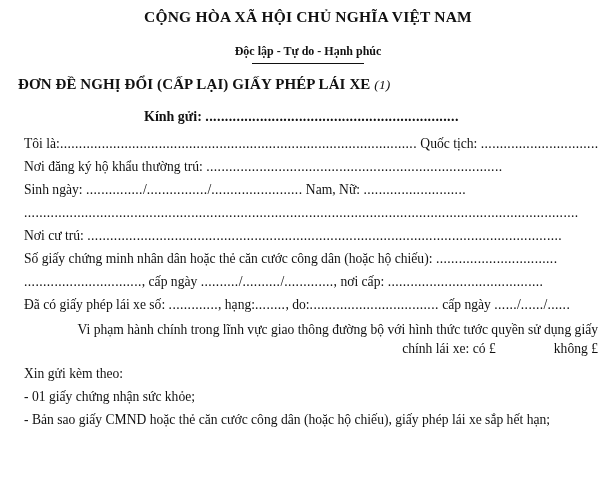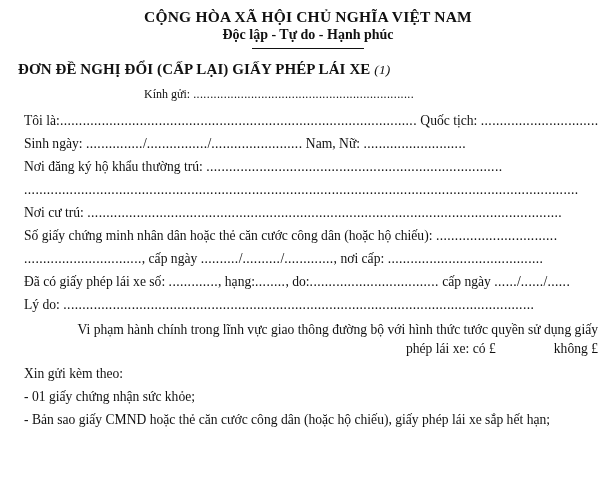--- a/index.html
+++ b/index.html
@@ -30,23 +30,23 @@
     padding-top: 7px;
   }
   .nation-line {
     font-weight: bold;
     font-size: 15.5px;
     letter-spacing: .2px;
     line-height: 1.25;
   }
   .motto-line {
     font-weight: bold;
-    font-size: 14px;
+    font-size: 12px;
     line-height: 1.3;
-    margin-top: 0;
+    margin-top: 18px;
   }
   .motto-rule {
     width: 112px;
     margin: 3px auto 0 auto;
     border-bottom: 1.6px solid #111;
   }
 
   .doc-title {
     text-align: left;
     font-weight: bold;
@@ -54,24 +54,25 @@
     margin-top: 12px;
     letter-spacing: .1px;
   }
   .doc-title .note {
     font-weight: normal;
     font-style: italic;
     font-size: 13.5px;
   }
 
   .recipient-line {
-    margin-top: 9px;
+    margin-top: 16px;
     padding-left: 126px;
-    font-size: 12px;
+    font-size: 14px;
     white-space: nowrap;
+    font-weight: bold;
   }
 
   
   .body-block {
     margin-top: 7px;
     font-size: 13.6px;
     line-height: 23px;
   }
   .line {
     white-space: nowrap;
@@ -117,29 +118,29 @@
 
   <div class="body-block">
 
     <div class="line">
       <span>Tôi là:</span><span class="dots">..............................................................................................</span>
       <span>Quốc tịch:</span>
       <span class="dots">.................................</span>
     </div>
 
     <div class="line">
+      <span>Nơi đăng ký hộ khẩu thường trú:</span>
+      <span class="dots">..............................................................................</span>
+    </div>
+
+    <div class="line">
       <span>Sinh ngày:</span>
       <span class="dots">...............</span><span>/</span><span class="dots">................</span><span>/</span><span class="dots">........................</span>
       <span>Nam, Nữ:</span>
       <span class="dots">...........................</span>
-    </div>
-
-    <div class="line">
-      <span>Nơi đăng ký hộ khẩu thường trú:</span>
-      <span class="dots">..............................................................................</span>
     </div>
 
     <div class="line cont">
       <span class="dots">..................................................................................................................................................</span>
     </div>
 
     <div class="line">
       <span>Nơi cư trú:</span>
       <span class="dots">.............................................................................................................................</span>
     </div>
@@ -161,29 +162,25 @@
     <div class="line">
       <span>Đã có giấy phép lái xe số:</span>
       <span class="dots">.............</span><span>,</span>
       <span>hạng:</span><span class="dots">........</span><span>,</span>
       <span>do:</span><span class="dots">..................................</span>
       <span>cấp ngày</span>
       <span class="dots">......</span><span>/</span><span class="dots">......</span><span>/</span><span class="dots">......</span>
     </div>
 
 
-    <div class="line">
-      <span>Lý do:</span>
-      <span class="dots">............................................................................................................................</span>
-    </div>
 
     <div class="para gap-before">
       <div class="para-line">Vi phạm hành chính trong lĩnh vực giao thông đường bộ với hình thức tước quyền sử dụng giấy</div>
       <div class="para-line">
-        <span>phép lái xe: có</span>
+        <span>chính lái xe: có</span>
         <span>£</span><span class="box-gap"></span><span>không</span>
         <span>£</span>
       </div>
     </div>
 
     <div class="line gap-before">Xin gửi kèm theo:</div>
 
     <div class="line">- 01 giấy chứng nhận sức khỏe;</div>
 
     <div class="line">- Bản sao giấy CMND hoặc thẻ căn cước công dân (hoặc hộ chiếu), giấy phép lái xe sắp hết hạn;</div>

